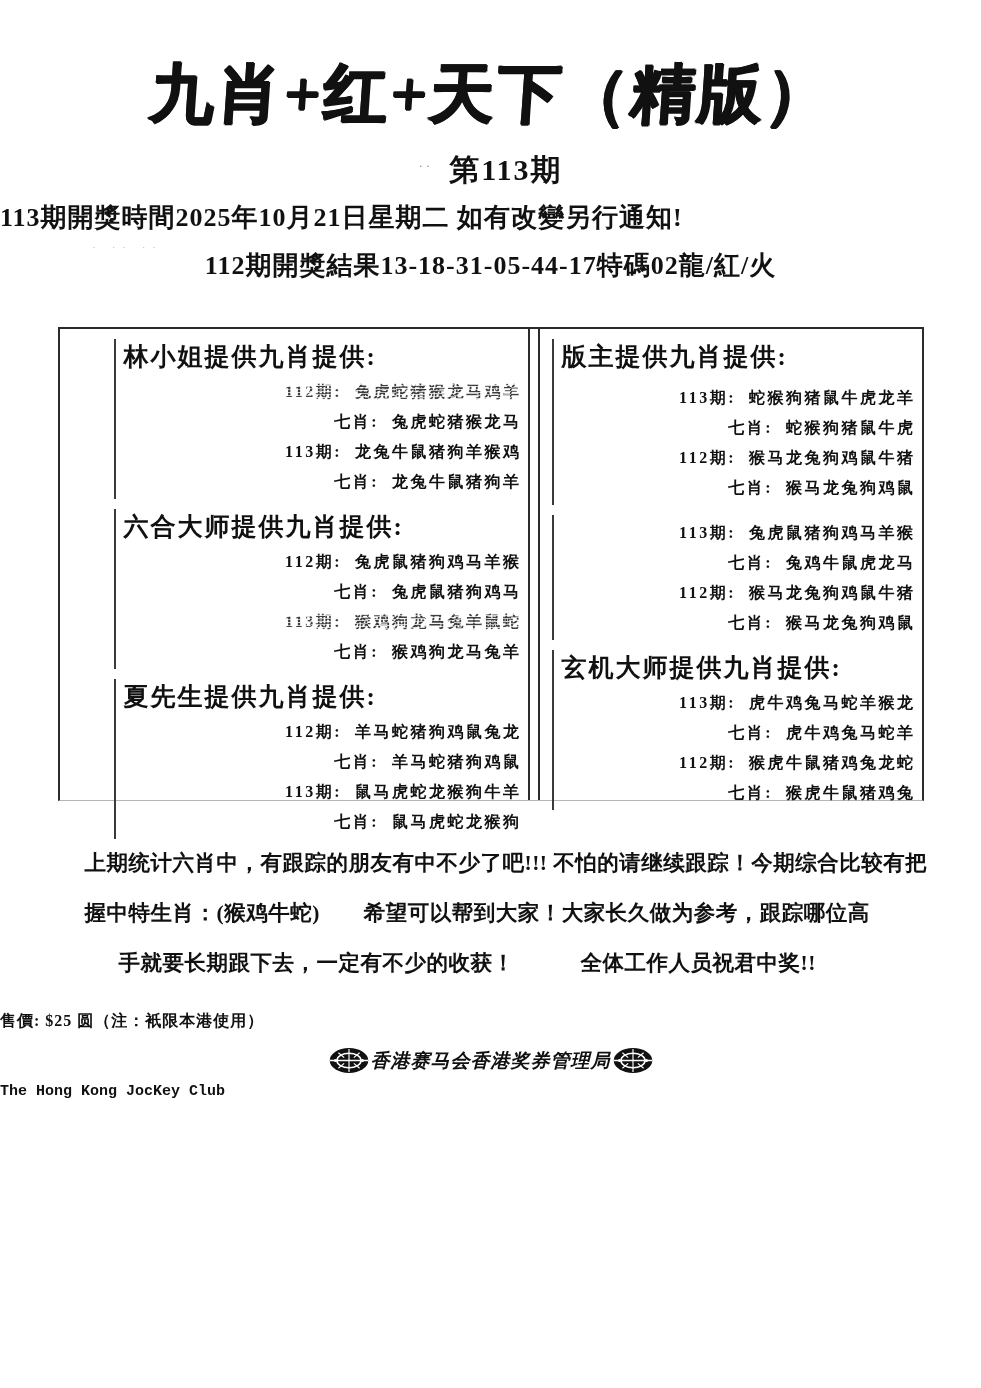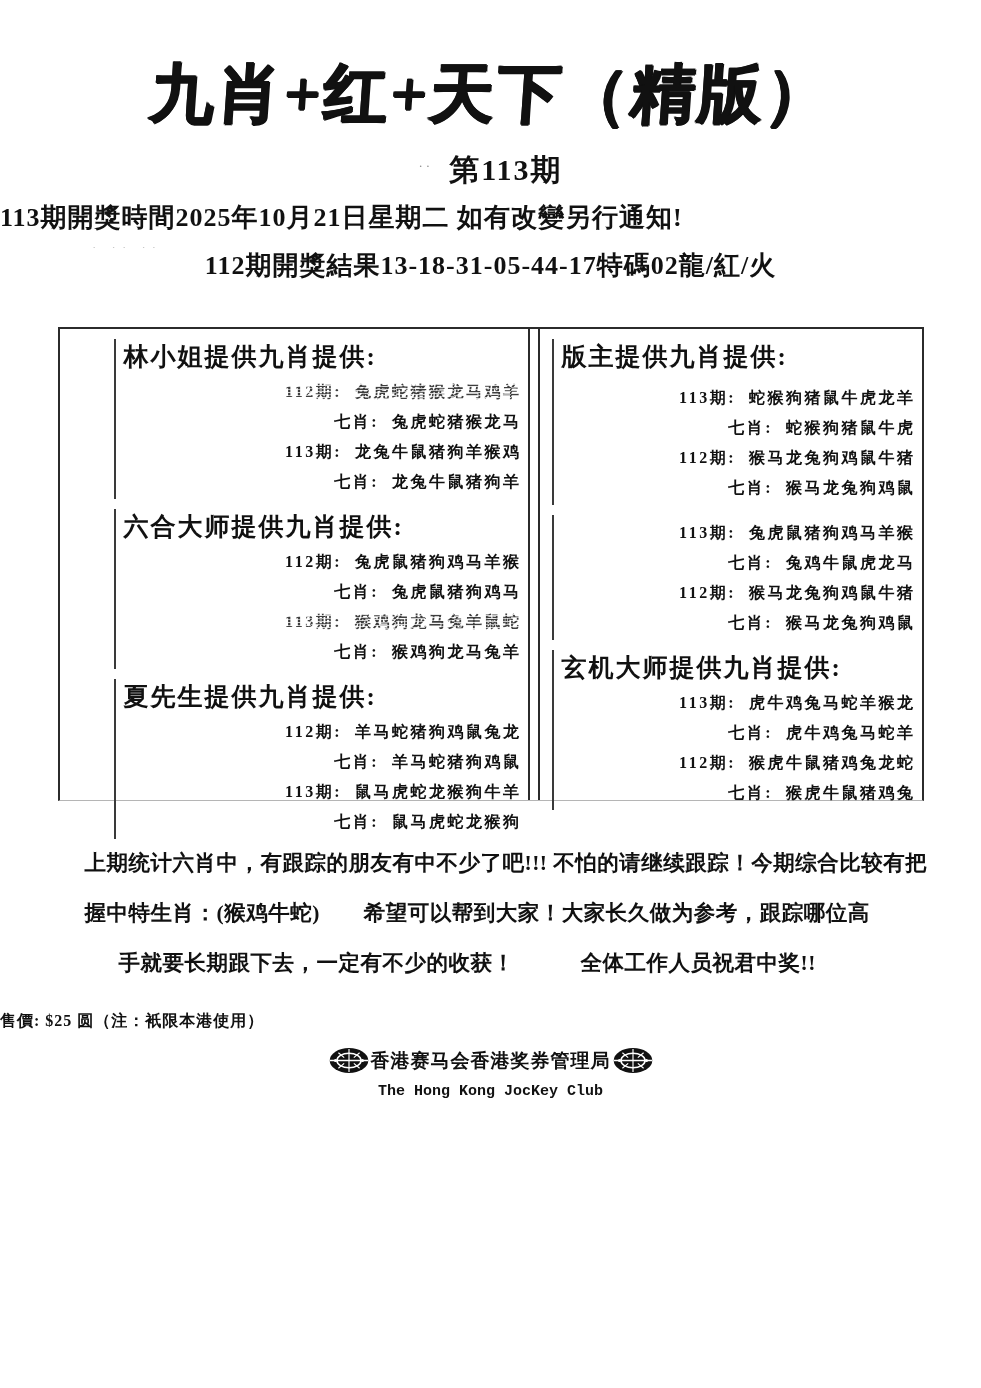--- a/index.html
+++ b/index.html
@@ -88,25 +88,25 @@
   }
   .commentary p{margin:0 0 26px;line-height:24px;white-space:nowrap;}
   .commentary .line3{padding-left:34px;}
   .price{
     margin-top:36px;
     font-size:16px;font-weight:bold;letter-spacing:1px;
   }
   .org-row{
     margin-top:15px;
     display:flex;justify-content:center;align-items:center;gap:1px;
-    font-size:19px;font-weight:bold;letter-spacing:1px;
+    font-size:19px;font-weight:bold;letter-spacing:1px;font-style:italic;
   }
   .hkjc-logo{flex:0 0 auto;}
   .club-en{
-    margin-top:9px;text-align:center;
+    margin-top:9px;text-align:left;
     font-family:"Liberation Mono", monospace;
     font-size:15px;font-weight:bold;letter-spacing:0;
   }
 </style>
 </head>
 <body>
 
 <div class="page">
 
   <div class="smudge">· ·· ··</div>

